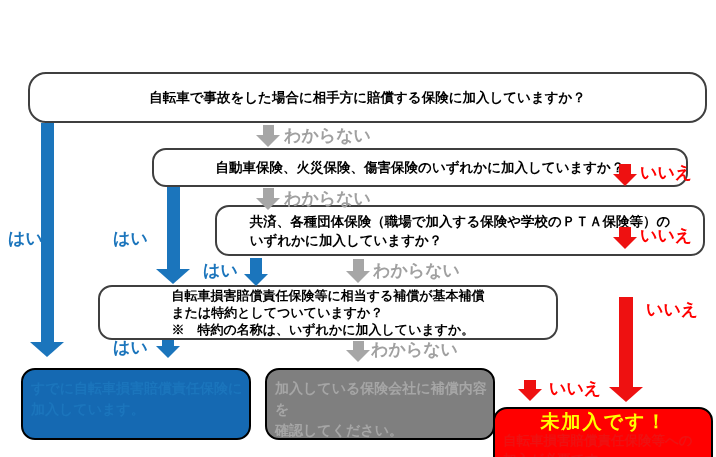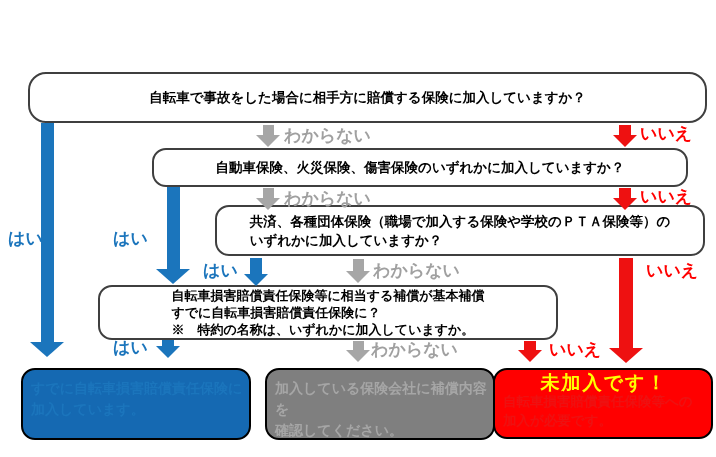--- a/index.html
+++ b/index.html
@@ -35,21 +35,21 @@
     display:block;text-align:center;color:#ffff00;font-size:19px;
     line-height:21px;letter-spacing:2px;
   }
   
   .arrow{position:absolute;display:flex;flex-direction:column;align-items:center;}
   .arrow .shaft{flex:1;background:currentColor;}
   .arrow .head{width:0;height:0;flex:0 0 auto;
     border-left:12px solid transparent;border-right:12px solid transparent;
     border-top:12px solid currentColor;}
   .arrow.big .head{border-left-width:17px;border-right-width:17px;border-top-width:15px;}
-  .blue{color:#1b75bc;} .gray{color:#a6a6a6;} .red{color:#ee1111;}
+  .blue{color:#1b75bc;} .gray{color:#a6a6a6;} .red{color:#ee1111;margin-top:39px;}
   .shaft.w11{width:11px;} .shaft.w12{width:12px;} .shaft.w13{width:13px;} .shaft.w14{width:14px;}
   
   .blabel{position:absolute;font-weight:bold;font-size:17px;white-space:nowrap;}
   .blabel.blue{color:#1b75bc;} .blabel.gray{color:#a0a0a0;} .blabel.red{color:#ff0000;}
 </style>
 </head>
 <body>
 
 <div class="canvas">
 
@@ -68,21 +68,21 @@
   <div class="qbox q3">
     <div class="txt">
       <div>共済、各種団体保険（職場で加入する保険や学校のＰＴＡ保険等）の</div>
       <div>いずれかに加入していますか？</div>
     </div>
   </div>
 
   <div class="qbox q4">
     <div class="txt">
       <div>自転車損害賠償責任保険等に相当する補償が基本補償</div>
-      <div>すでに自転車損害賠償責任保険に？</div>
+      <div>または特約としてついていますか？</div>
       <div>※　特約の名称は、いずれかに加入していますか。</div>
     </div>
   </div>
 
   <div class="arrow big blue" style="left:29px;top:123px;height:234px;width:36px;">
     <div class="shaft w13"></div>
     <div class="head"></div>
   </div>
 
   <div class="arrow big blue" style="left:155px;top:187px;height:97px;width:36px;">

